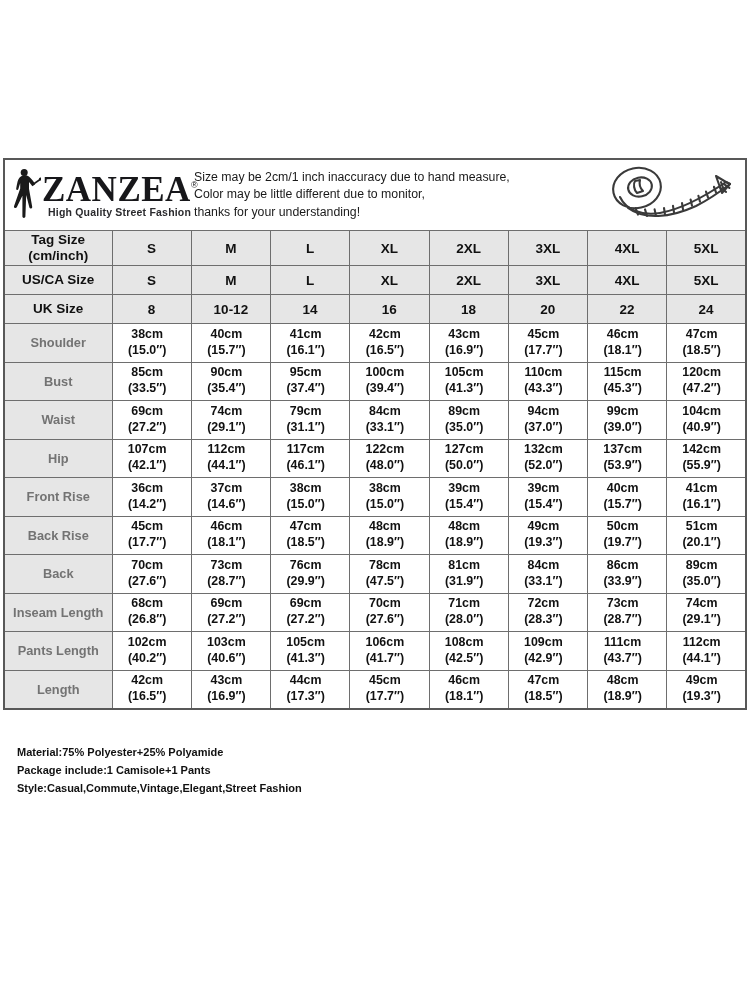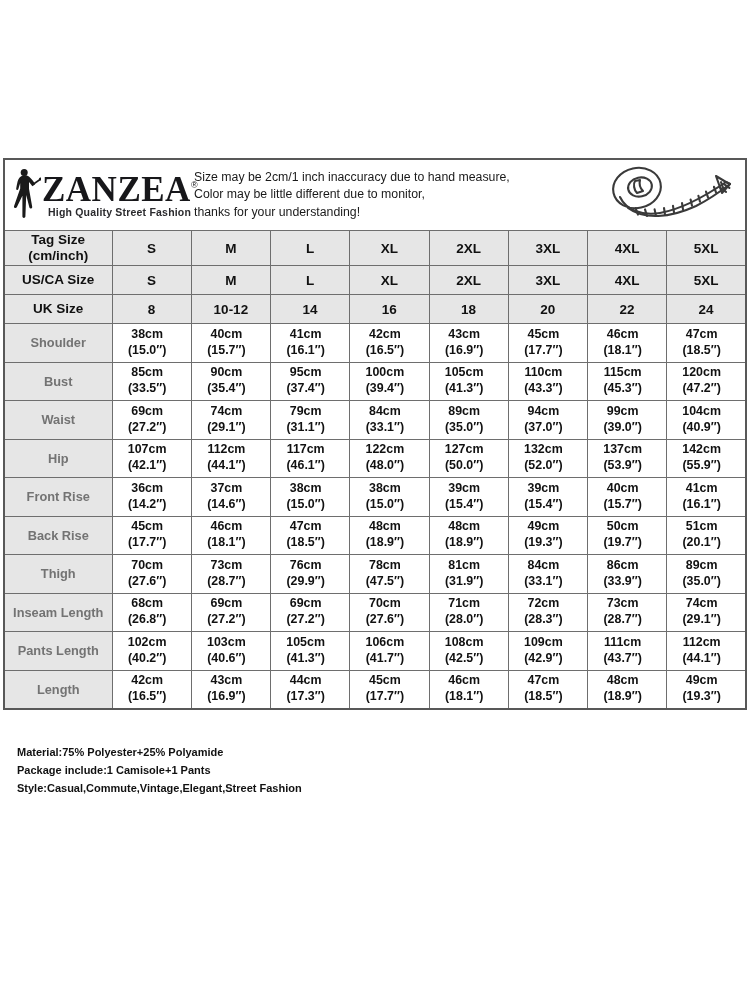--- a/index.html
+++ b/index.html
@@ -495,21 +495,21 @@
             <td class="m-val">
               <span class="cm">50cm</span>
               <span class="inch">(19.7″)</span>
             </td>
             <td class="m-val">
               <span class="cm">51cm</span>
               <span class="inch">(20.1″)</span>
             </td>
           </tr>
           <tr class="m-row">
-            <td class="m-label">Thigh</td>
+            <td class="m-label">Back</td>
             <td class="m-val">
               <span class="cm">70cm</span>
               <span class="inch">(27.6″)</span>
             </td>
             <td class="m-val">
               <span class="cm">73cm</span>
               <span class="inch">(28.7″)</span>
             </td>
             <td class="m-val">
               <span class="cm">76cm</span>

